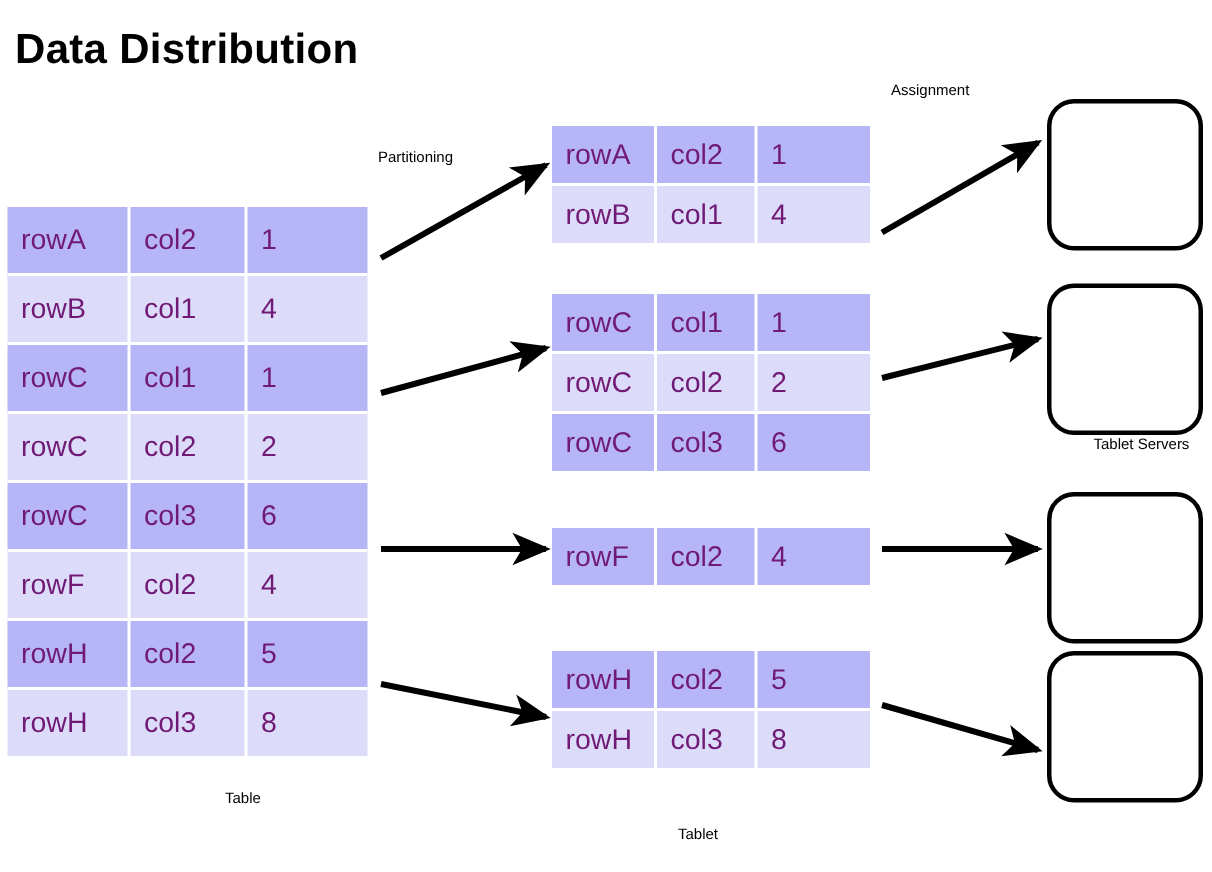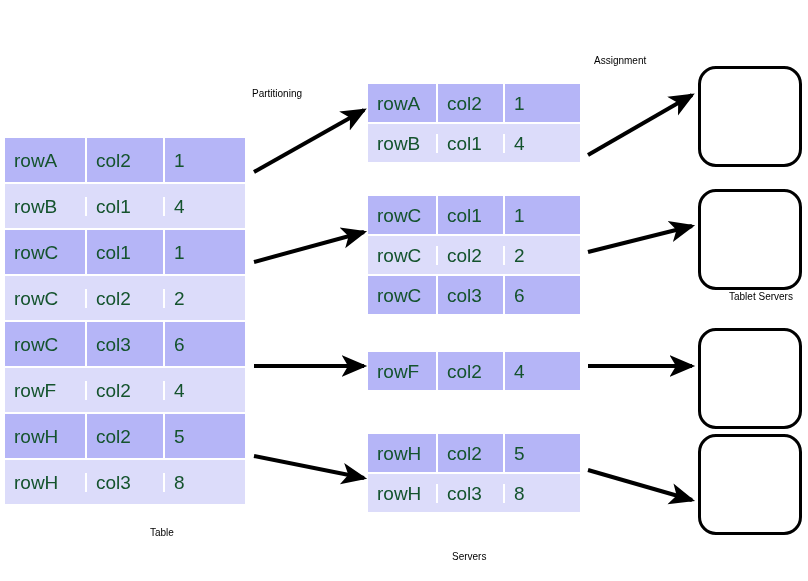--- a/index.html
+++ b/index.html
@@ -34,35 +34,35 @@
     border-collapse: separate;
     border-spacing: 0;
   }
   .tbl .row {
     display: flex;
     width: 100%;
   }
   .tbl .cell {
     font-size: 19px;
     line-height: 1;
-    color: #14532d;
+    color: #701a75;
     padding: 0 0 0 9px;
     display: flex;
     align-items: center;
     box-sizing: border-box;
     border-right: 2px solid #ffffff;
     overflow: hidden;
     white-space: nowrap;
   }
   .tbl .cell:last-child { border-right: none; }
   .tbl .row { border-bottom: 2px solid #ffffff; }
   .tbl .row:last-child { border-bottom: none; }
 
   .shade-dark  { background: #b5b5f7; }
-  .shade-light { background: #dcdcfa; align-items: center; }
+  .shade-light { background: #dcdcfa; }
 
   
   #main-table { left: 5px; top: 138px; width: 240px; }
   #main-table .row { height: 44px; }
   #main-table .c0 { width: 82px; }
   #main-table .c1 { width: 78px; }
   #main-table .c2 { width: 80px; }
 
   
   .tablet-table { width: 212px; }
@@ -79,21 +79,21 @@
   
   .caption {
     position: absolute;
     font-size: 10px;
     color: #000000;
     white-space: nowrap;
   }
   #caption-table   { left: 118px; top: 527px; margin-left: 32px; }
   #caption-tablets { left: 452px; top: 551px; }
   #caption-servers { left: 729px; top: 291px; }
-  #label-partitioning { left: 252px; top: 88px; }
+  #label-partitioning { left: 252px; top: 100px; }
   #label-assignment   { left: 594px; top: 55px; }
 
   
   .server-box {
     position: absolute;
     width: 104px;
     height: 101px;
     border: 3px solid #000000;
     border-radius: 18px;
     background: #ffffff;
@@ -111,20 +111,21 @@
     width: 808px;
     height: 581px;
     pointer-events: none;
   }
 </style>
 </head>
 <body>
 
 <div id="canvas">
 
+  <div id="title">Data Distribution</div>
 
   <div id="main-table" class="tbl">
       <div class="row shade-dark">
         <div class="cell c0">rowA</div>
         <div class="cell c1">col2</div>
         <div class="cell c2">1</div>
       </div>
       <div class="row shade-light">
         <div class="cell c0">rowB</div>
         <div class="cell c1">col1</div>
@@ -212,21 +213,21 @@
     </div>
 
   <div id="server-0" class="server-box"></div>
   <div id="server-1" class="server-box"></div>
   <div id="server-2" class="server-box"></div>
   <div id="server-3" class="server-box"></div>
 
   <div class="caption" id="label-partitioning">Partitioning</div>
   <div class="caption" id="label-assignment">Assignment</div>
   <div class="caption" id="caption-table">Table</div>
-  <div class="caption" id="caption-tablets">Servers</div>
+  <div class="caption" id="caption-tablets">Tablet</div>
   <div class="caption" id="caption-servers">Tablet Servers</div>
 
   <svg id="arrows" viewBox="0 0 808 581" xmlns="http://www.w3.org/2000/svg">
     <defs>
       <marker id="head" markerWidth="7" markerHeight="7" refX="5.6" refY="3.1" orient="auto" markerUnits="strokeWidth">
         <path d="M0,0.4 L6.4,3.1 L0,5.8 L1.6,3.1 Z" fill="#000000"></path>
       </marker>
     </defs>
     <g id="partitioning-arrow-group">
         <line x1="254" y1="172" x2="364" y2="110" stroke="#000000" stroke-width="4" marker-end="url(#head)"></line>

